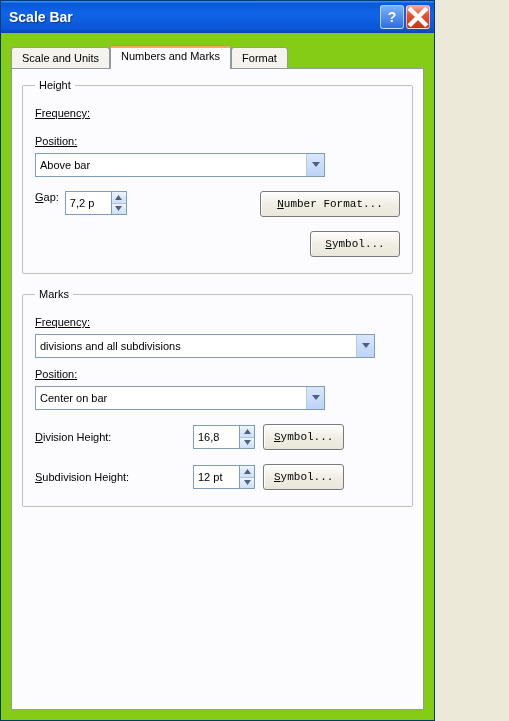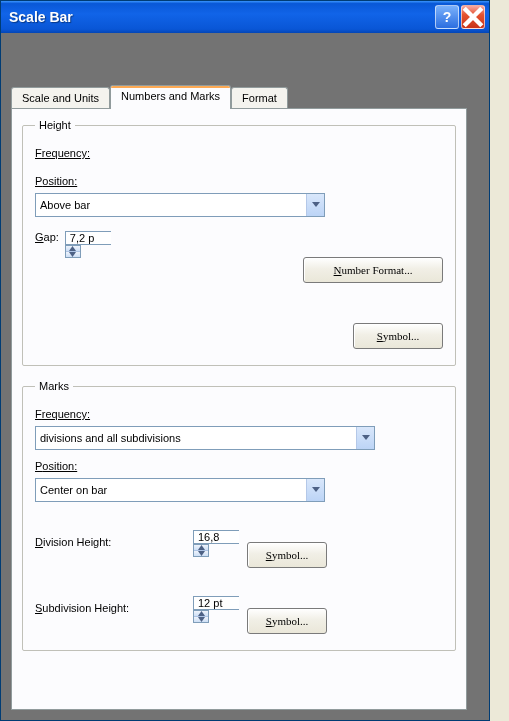--- a/index.html
+++ b/index.html
@@ -7,27 +7,26 @@
     margin: 0;
     padding: 0;
     font-family: Tahoma, sans-serif;
     font-size: 11px;
     background: #ece9d8;
     width: 509px;
     height: 721px;
     overflow: hidden;
   }
   .window {
-    width: 490px;
+    width: 435px;
     height: 721px;
     border: 1px solid #003c74;
-    background: #737373;
+    background: #84cc16;
     display: flex;
     flex-direction: column;
-    gap: 40px;
   }
   .titlebar {
     height: 32px;
     background: linear-gradient(to bottom, #3a95ff 0%, #0958d7 8%, #1164e8 40%, #0956d6 88%, #0345b5 100%);
     display: flex;
     align-items: center;
     padding: 0 4px 0 8px;
     color: white;
   }
   .titlebar .title {
@@ -52,21 +51,21 @@
   }
   .tb-help {
     background: linear-gradient(to bottom, #7ab1fb, #2b6ee0);
   }
   .tb-close {
     background: linear-gradient(to bottom, #f7a7a0, #e5532f 40%, #c9341a);
     font-size: 16px;
   }
   .client {
     flex: 1;
-    padding: 12px 22px 10px 10px;
+    padding: 12px 10px 10px 10px;
     display: flex;
     flex-direction: column;
   }
   .tabs {
     display: flex;
     position: relative;
     z-index: 2;
   }
   .tab {
     padding: 4px 10px 4px 10px;
@@ -142,21 +141,20 @@
     background: linear-gradient(to bottom,#d9e7fb,#bcd4f6);
     border-left: 1px solid #b4c8e8;
     display: flex;
     align-items: center;
     justify-content: center;
   }
   .dd-btn svg { width:8px; height:6px; }
   .spinner {
     display:flex;
     height:24px;
-    flex-direction:column;
   }
   .spinner input {
     width: 46px;
     height: 24px;
     border: 1px solid #7f9db9;
     border-right: none;
     font-family: Tahoma, sans-serif;
     font-size: 11px;
     padding: 0 4px;
     outline:none;
@@ -173,26 +171,25 @@
     display:flex;align-items:center;justify-content:center;
   }
   .spin + .spin { border-top:1px solid #adc3e4; }
   .spin svg { width:7px;height:5px; }
   .btn {
     height: 26px;
     padding: 0 10px;
     border: 1px solid #7a7a7a;
     border-radius: 3px;
     background: linear-gradient(to bottom,#ffffff,#f1efe6 45%,#eae7d9);
-    font-family: Liberation Serif, serif;
+    font-family: Liberation Mono, monospace;
     font-size:11px;
     cursor: default;
     box-shadow: inset 1px 1px 0 #fff;
     min-width: 80px;
-    margin-top: 26px;
   }
   .btn.sm { min-width: 70px; }
   .btn.default {
     border: 1px solid #3c59b5;
     box-shadow: 0 0 0 1px #8ab1e8 inset, inset 2px 2px 1px #d1e3fb;
   }
   .buttonbar {
     display:flex;
     justify-content:flex-end;
     gap: 12px;

